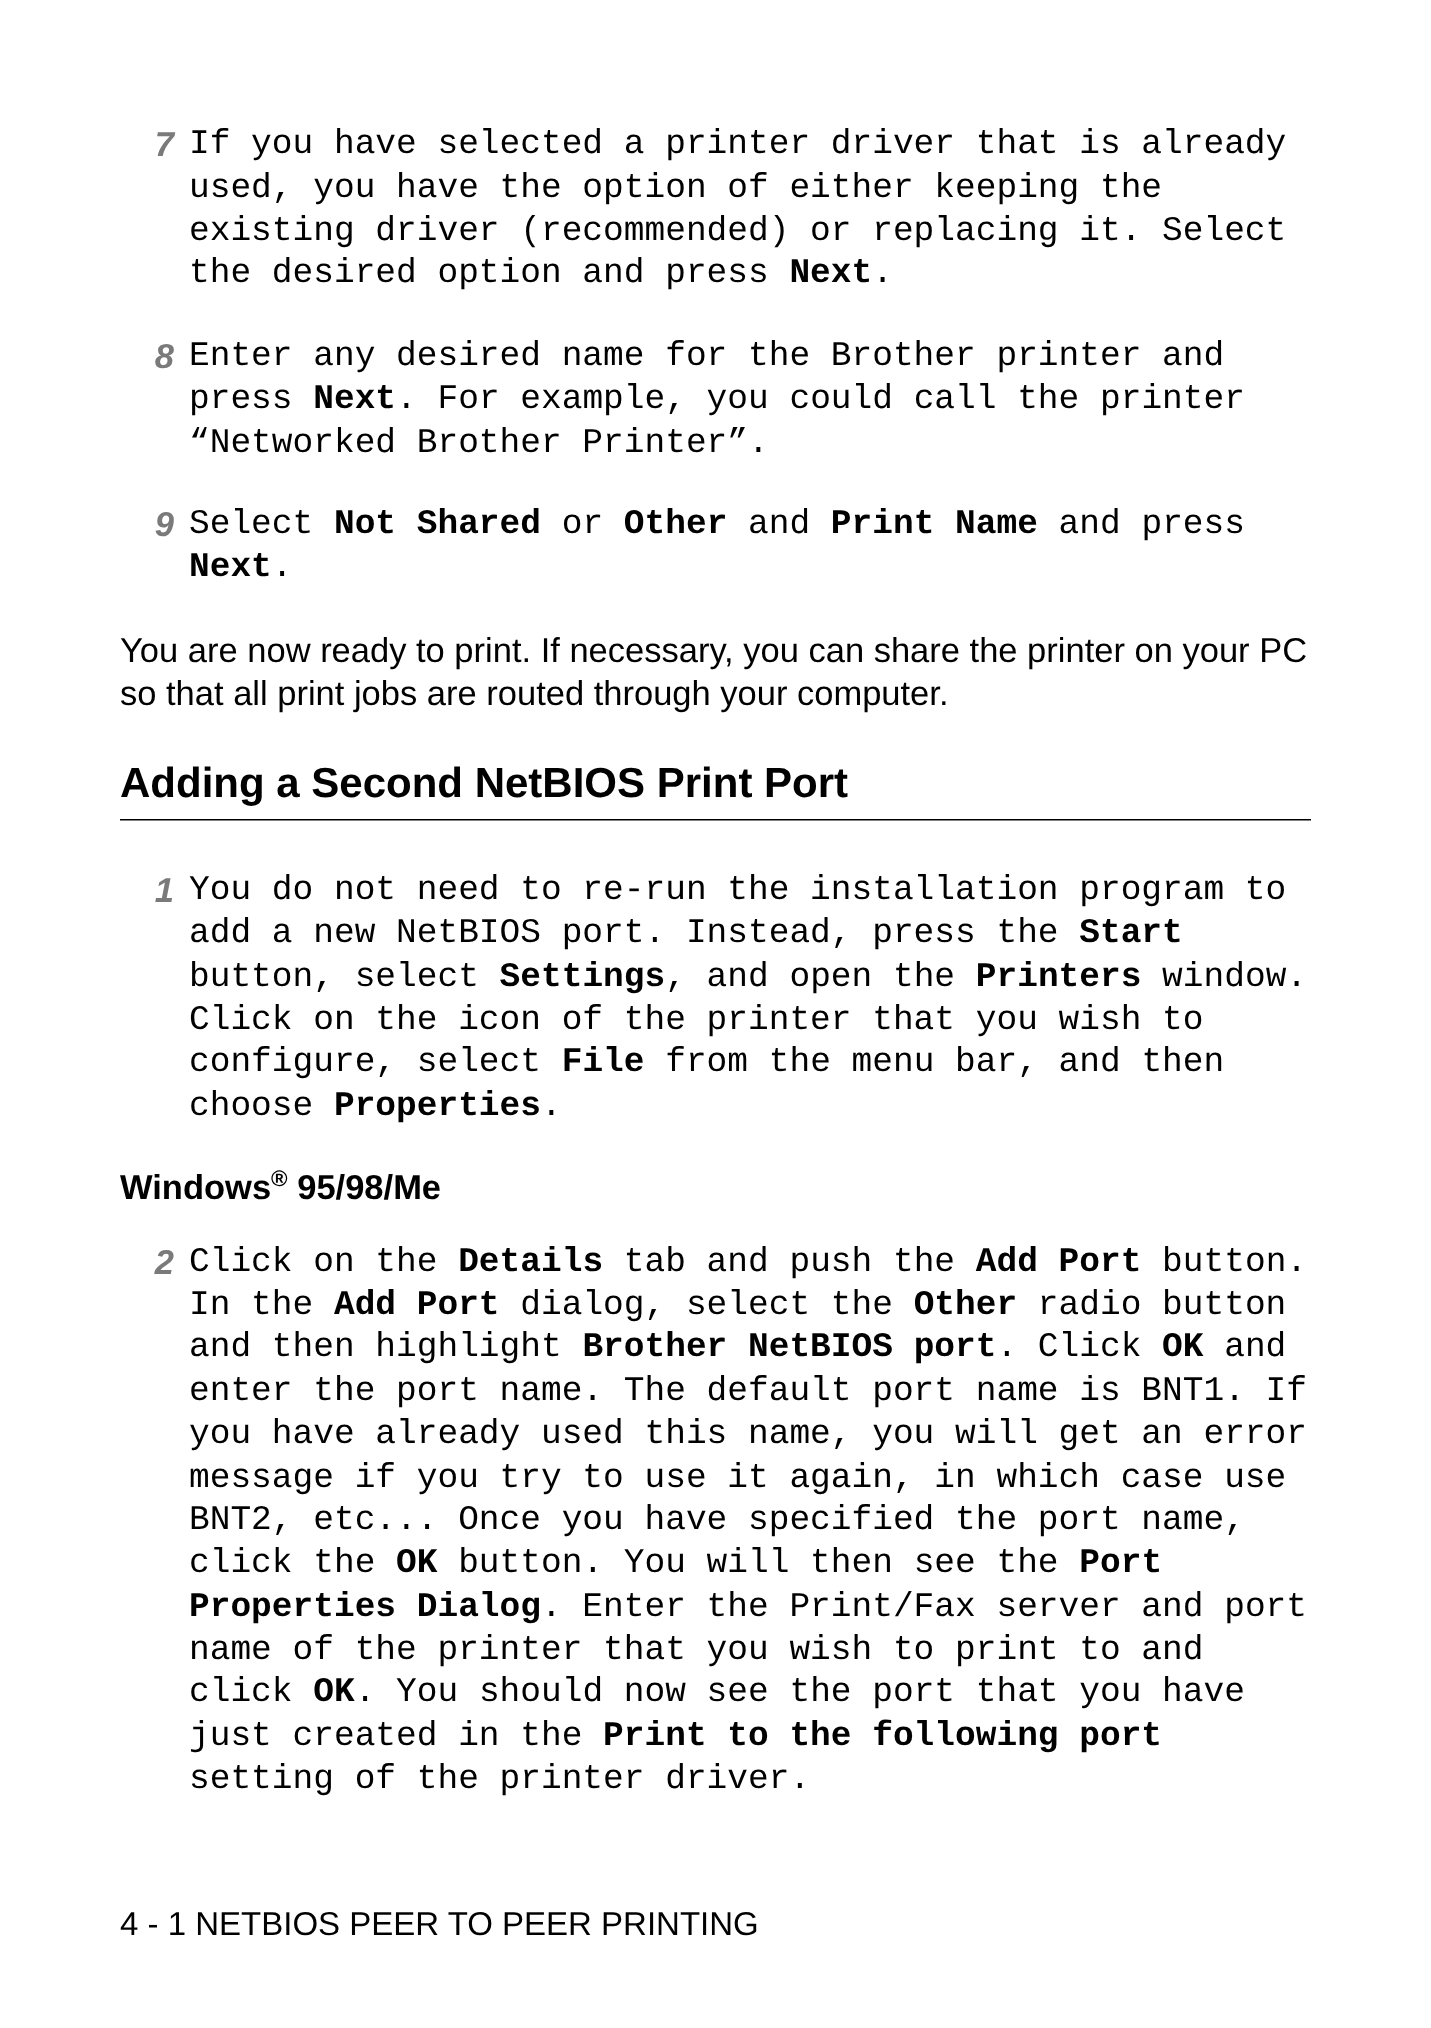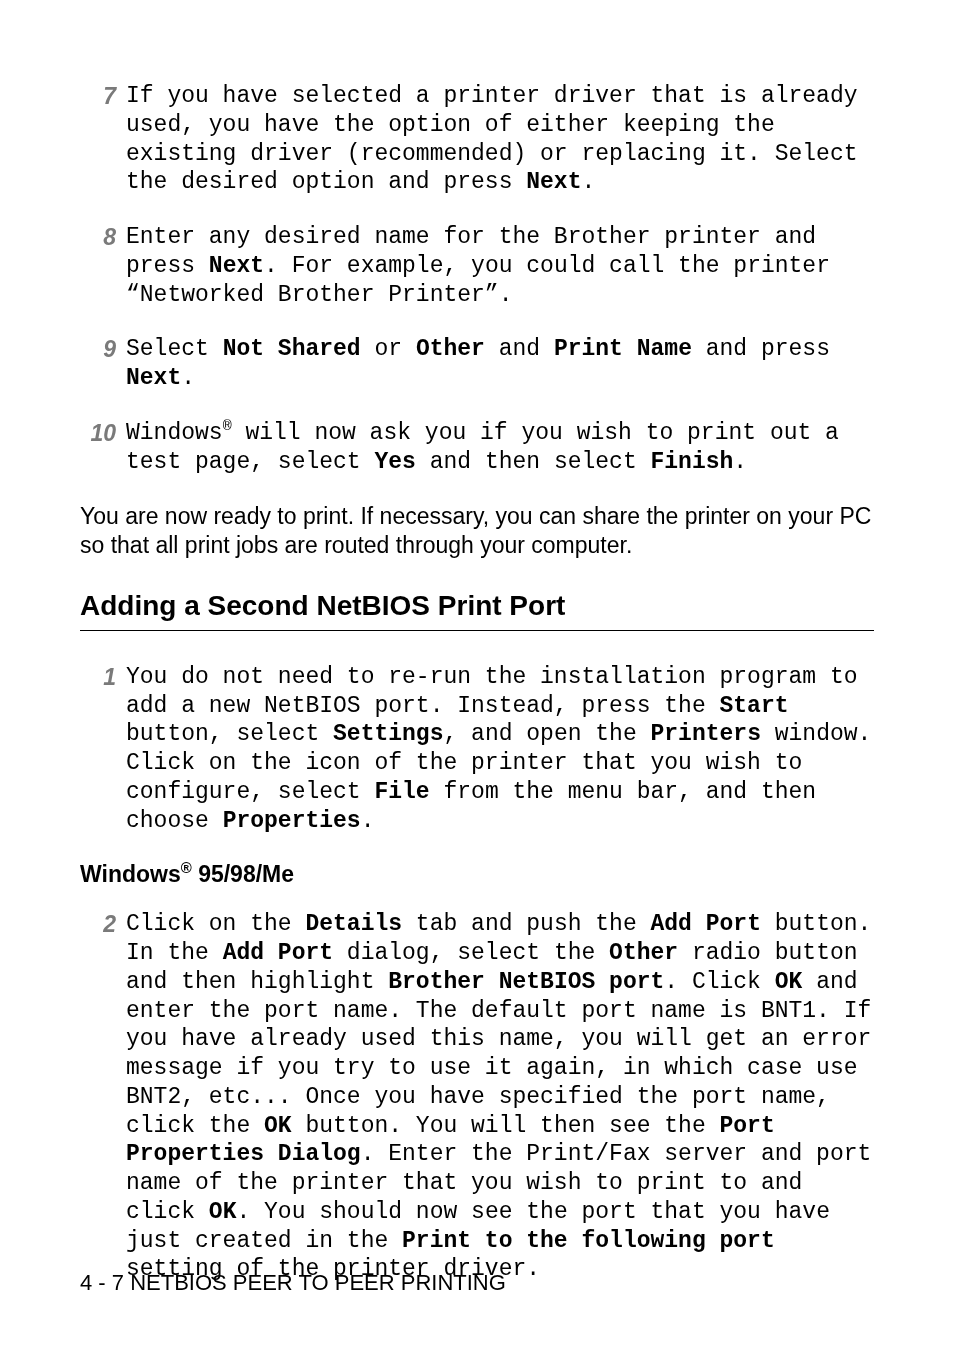--- a/index.html
+++ b/index.html
@@ -72,24 +72,20 @@
       <div class="step-body">If you have selected a printer driver that is already used, you have the option of either keeping the existing driver (recommended) or replacing it. Select the desired option and press <span class="b">Next</span>.</div>
     </div>
     <div class="step">
       <div class="step-num">8</div>
       <div class="step-body">Enter any desired name for the Brother printer and press <span class="b">Next</span>. For example, you could call the printer “Networked Brother Printer”.</div>
     </div>
     <div class="step">
       <div class="step-num">9</div>
       <div class="step-body">Select <span class="b">Not Shared</span> or <span class="b">Other</span> and <span class="b">Print Name</span> and press <span class="b">Next</span>.</div>
     </div>
-    <div class="step">
-      <div class="step-num">10</div>
-      <div class="step-body">Windows<sup>®</sup> will now ask you if you wish to print out a test page, select <span class="b">Yes</span> and then select <span class="b">Finish</span>.</div>
-    </div>
   </div>
 
 <p class="para">You are now ready to print. If necessary, you can share the printer on your PC so that all print jobs are routed through your computer.</p>
 
 <h2 class="heading">Adding a Second NetBIOS Print Port</h2>
 <hr class="rule">
 
 <div id="step-b1-container">
     <div class="step">
       <div class="step-num">1</div>
@@ -99,13 +95,13 @@
 
 <h3 class="subheading" id="subheading">Windows<sup>®</sup> 95/98/Me</h3>
 
 <div id="step-b2-container">
     <div class="step">
       <div class="step-num">2</div>
       <div class="step-body">Click on the <span class="b">Details</span> tab and push the <span class="b">Add Port</span> button. In the <span class="b">Add Port</span> dialog, select the <span class="b">Other</span> radio button and then highlight <span class="b">Brother NetBIOS port</span>. Click <span class="b">OK</span> and enter the port name. The default port name is BNT1. If you have already used this name, you will get an error message if you try to use it again, in which case use BNT2, etc... Once you have specified the port name, click the <span class="b">OK</span> button. You will then see the <span class="b">Port Properties Dialog</span>. Enter the Print/Fax server and port name of the printer that you wish to print to and click <span class="b">OK</span>. You should now see the port that you have just created in the <span class="b">Print to the following port</span> setting of the printer driver.</div>
     </div>
   </div>
 
-<div class="footer">4 - 7 NETBIOS PEER TO PEER PRINTING</div>
+<div class="footer">4 - 1 NETBIOS PEER TO PEER PRINTING</div>
 
 </body></html>

